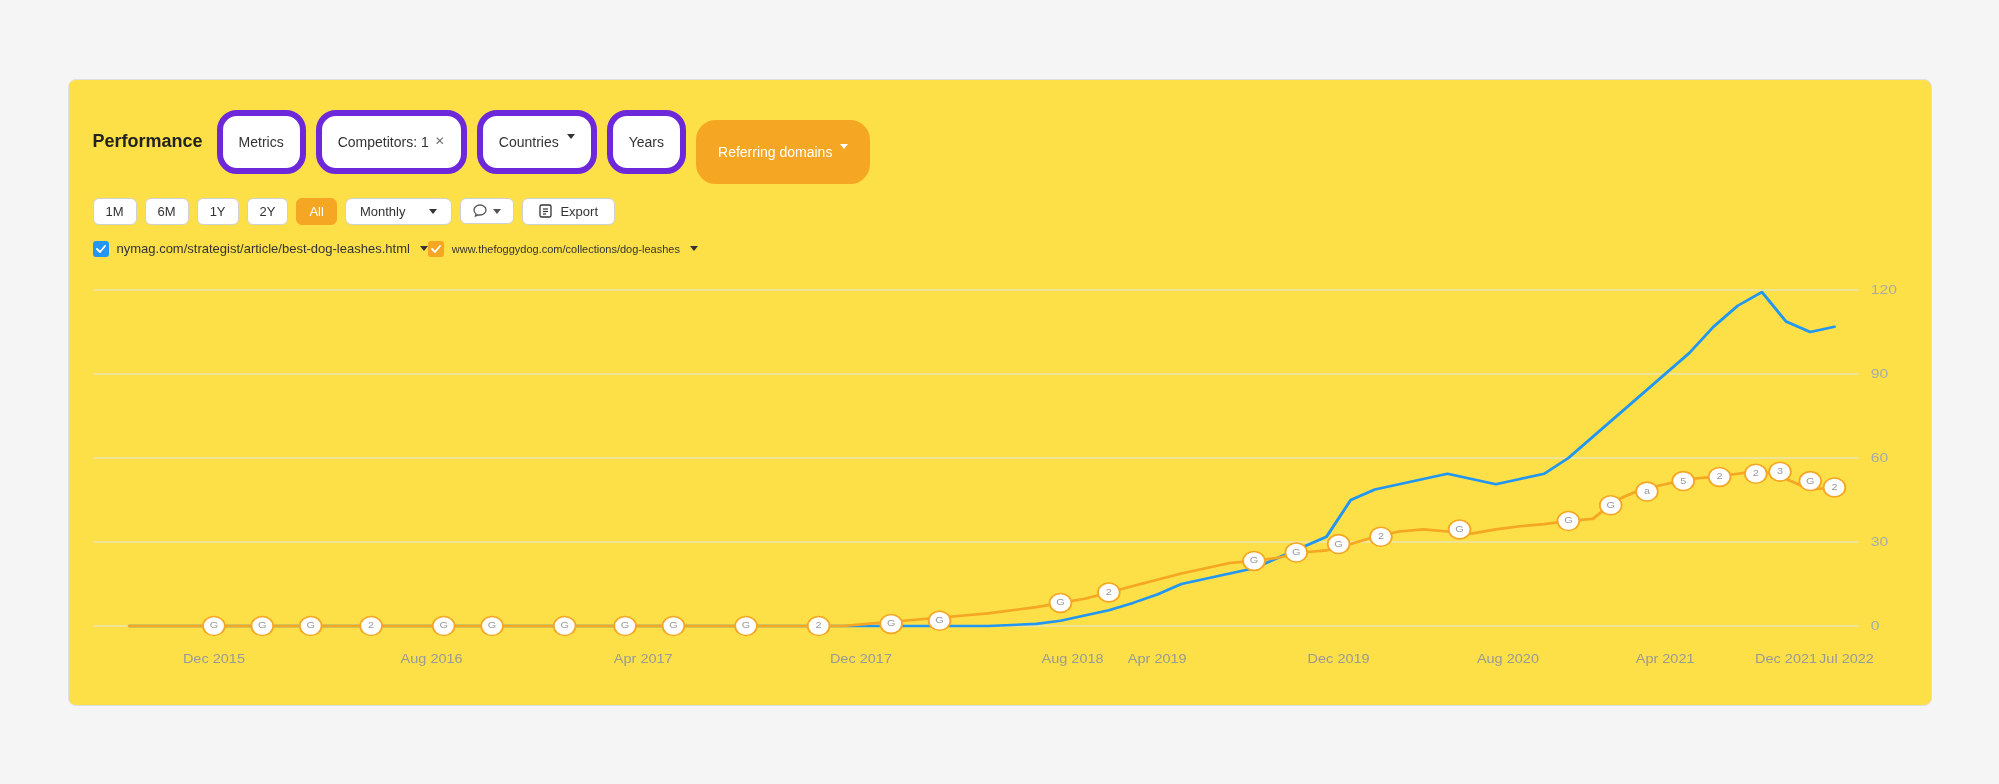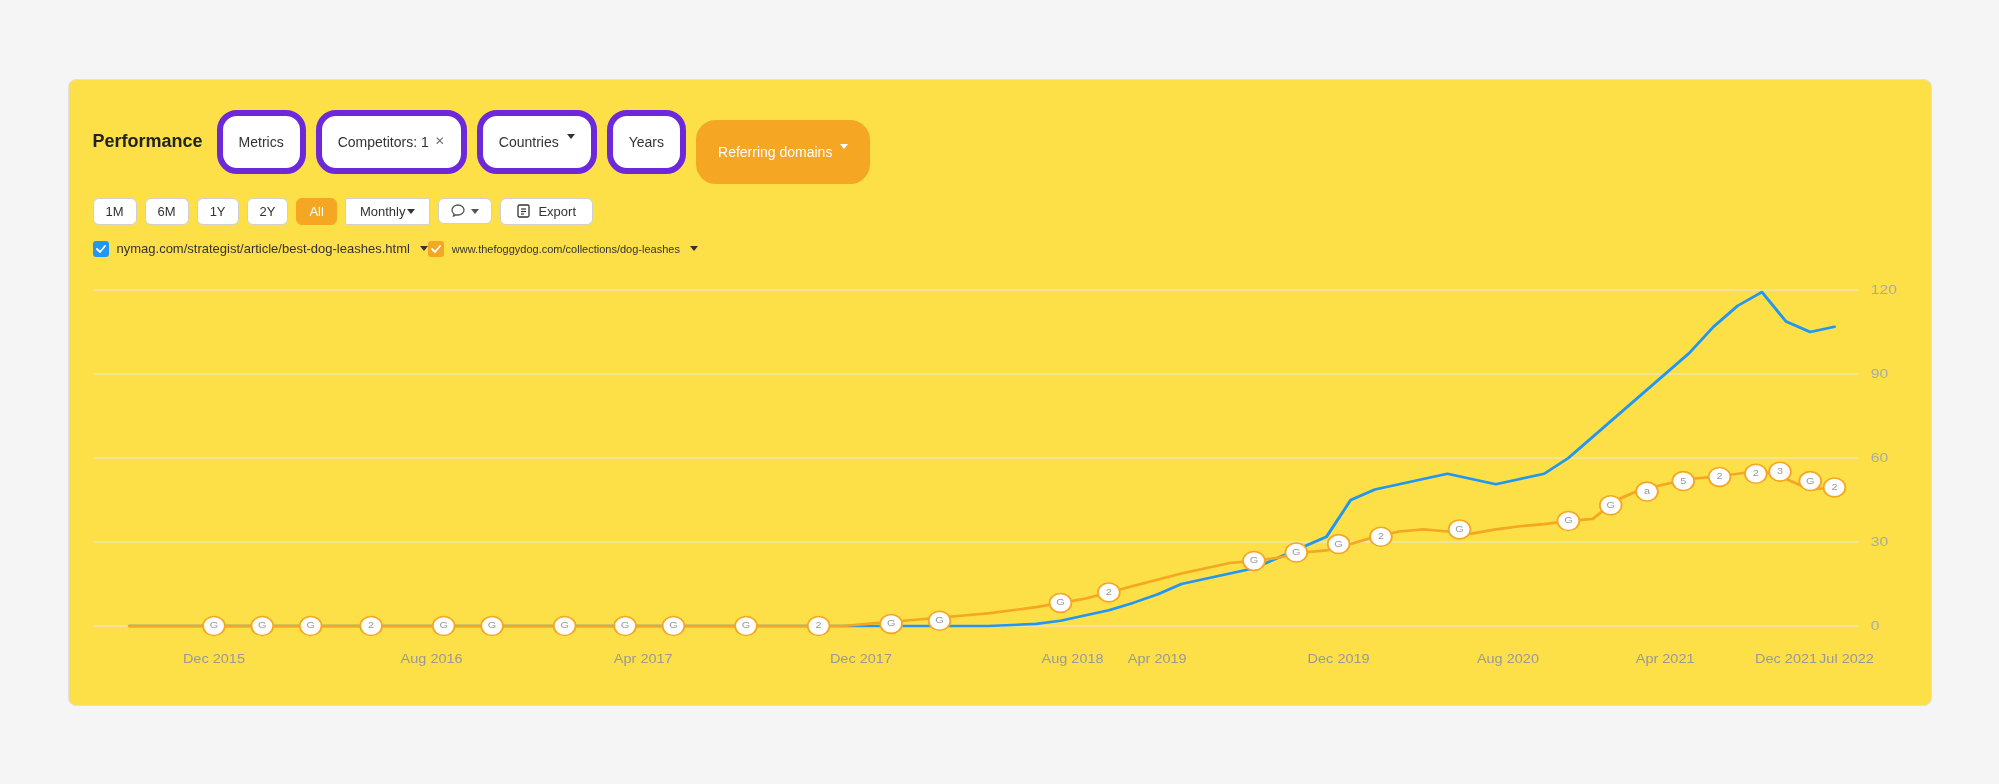--- a/index.html
+++ b/index.html
@@ -80,29 +80,29 @@
       color: #333;
       cursor: pointer;
     }
     .time-btn.active {
       background: #f5a623;
       border-color: #f5a623;
       color: #fff;
     }
     .btn-monthly {
       border: 1px solid #d0d0d0;
-      border-radius: 2px;
+      border-radius: 7px;
       padding: 5px 14px;
       background: #fff;
       font-size: 13px;
       color: #333;
       cursor: pointer;
       display: flex;
       align-items: center;
-      gap: 0;
+      gap: 22px;
     }
     .btn-icon {
       border: 1px solid #d0d0d0;
       border-radius: 6px;
       padding: 5px 12px;
       background: #fff;
       font-size: 13px;
       color: #555;
       cursor: pointer;
       display: flex;

